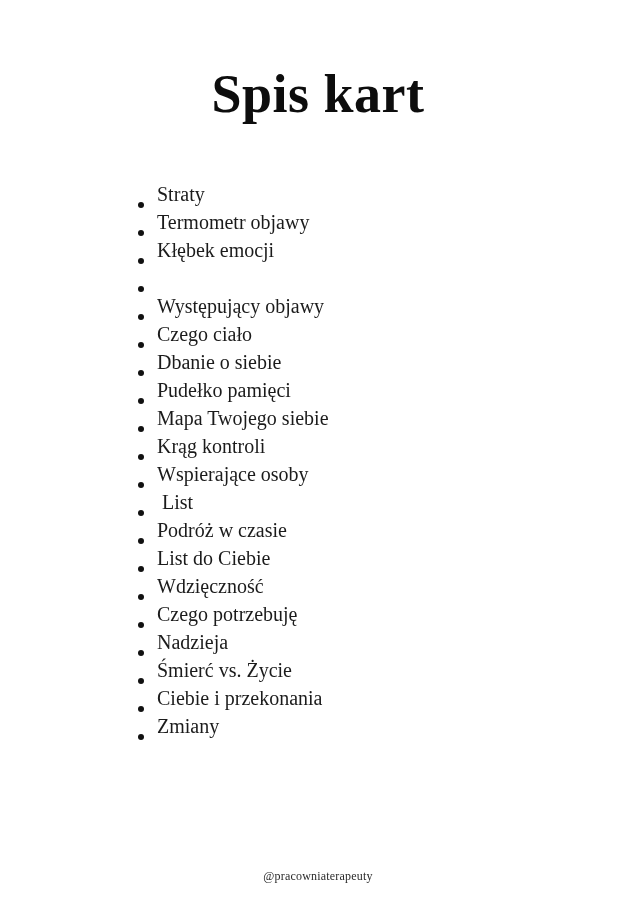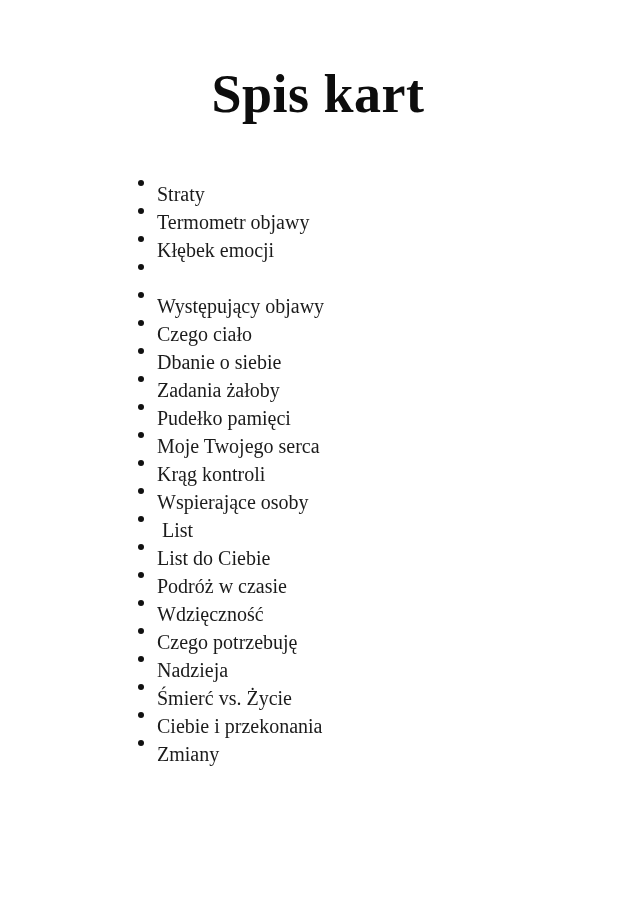--- a/index.html
+++ b/index.html
@@ -24,21 +24,21 @@
     color: #0d0d0d;
   }
   .card-list {
     list-style: none;
     margin-top: 53px;
     margin-left: 78px;
     margin-right: 40px;
   }
   .card-list li {
     display: flex;
-    align-items: flex-start;
+    align-items: flex-end;
     height: 28px;
     font-size: 20px;
     color: #1b1b1b;
   }
   .bullet {
     flex: 0 0 auto;
     width: 6px;
     height: 6px;
     border-radius: 50%;
     background: #111111;
@@ -89,49 +89,45 @@
       <li>
       <span class="bullet"></span>
       <span class="label">Czego ciało</span>
     </li>
       <li>
       <span class="bullet"></span>
       <span class="label">Dbanie o siebie</span>
     </li>
       <li>
       <span class="bullet"></span>
-      <span class="label">Zadania żałoby</span>
-    </li>
-      <li>
-      <span class="bullet"></span>
       <span class="label">Pudełko pamięci</span>
     </li>
       <li>
       <span class="bullet"></span>
-      <span class="label">Moje Twojego serca</span>
+      <span class="label">Mapa Twojego siebie</span>
     </li>
       <li>
       <span class="bullet"></span>
       <span class="label">Krąg kontroli</span>
     </li>
       <li>
       <span class="bullet"></span>
       <span class="label">Wspierające osoby</span>
     </li>
       <li>
       <span class="bullet"></span>
       <span class="label"> List</span>
     </li>
       <li>
       <span class="bullet"></span>
-      <span class="label">List do Ciebie</span>
+      <span class="label">Podróż w czasie</span>
     </li>
       <li>
       <span class="bullet"></span>
-      <span class="label">Podróż w czasie</span>
+      <span class="label">List do Ciebie</span>
     </li>
       <li>
       <span class="bullet"></span>
       <span class="label">Wdzięczność</span>
     </li>
       <li>
       <span class="bullet"></span>
       <span class="label">Czego potrzebuję</span>
     </li>
       <li>
@@ -145,14 +141,15 @@
       <li>
       <span class="bullet"></span>
       <span class="label">Ciebie i przekonania</span>
     </li>
       <li>
       <span class="bullet"></span>
       <span class="label">Zmiany</span>
     </li>
     </ul>
 
+  <div class="footer">@pracowniaterapeuty</div>
 
 </div>
 
 </body></html>

